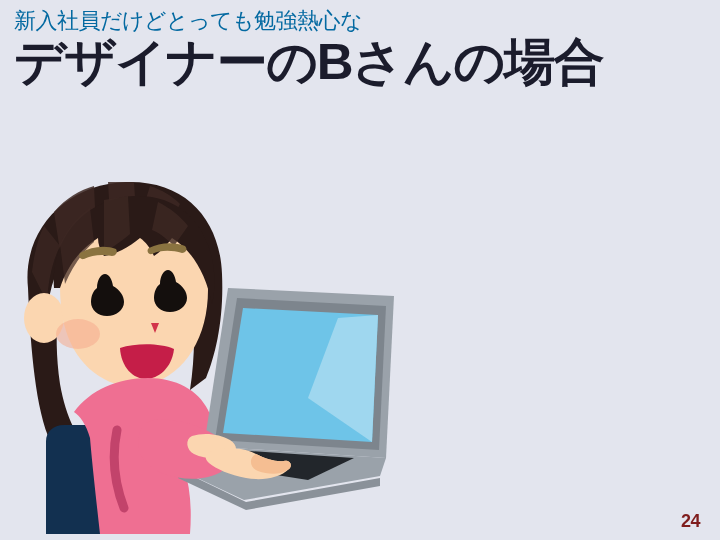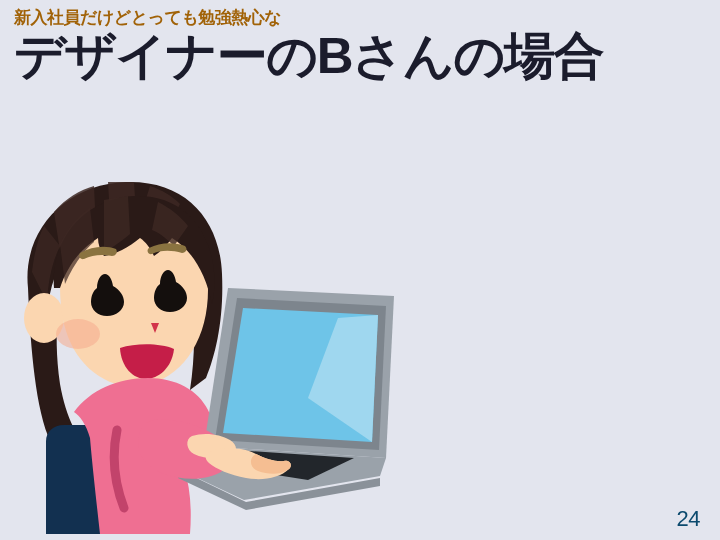--- a/index.html
+++ b/index.html
@@ -21,23 +21,23 @@
   }
 
   
   #header-block {
     position: absolute;
     left: 14px;
     top: 8px;
     width: 690px;
   }
   #subtitle {
-    font-size: 17px;
-    font-weight: 700;
-    color: #a16207;
+    font-size: 22px;
+    font-weight: 400;
+    color: #0369a1;
     letter-spacing: -0.5px;
     line-height: 1.2;
     white-space: nowrap;
   }
   #title {
     margin-top: 2px;
     font-size: 50px;
     font-weight: 700;
     color: #1b1c2c;
     letter-spacing: -1.5px;
@@ -45,23 +45,23 @@
     white-space: nowrap;
     transform: scaleX(1.02);
     transform-origin: left center;
   }
 
   
   #page-number {
     position: absolute;
     right: 20px;
     bottom: 8px;
-    font-size: 22px;
-    font-weight: 400;
-    color: #0c4a6e;
+    font-size: 18px;
+    font-weight: 700;
+    color: #7f1d1d;
     letter-spacing: -0.5px;
   }
 
   
   #illustration {
     position: absolute;
     left: 8px;
     top: 168px;
     width: 400px;
     height: 368px;

